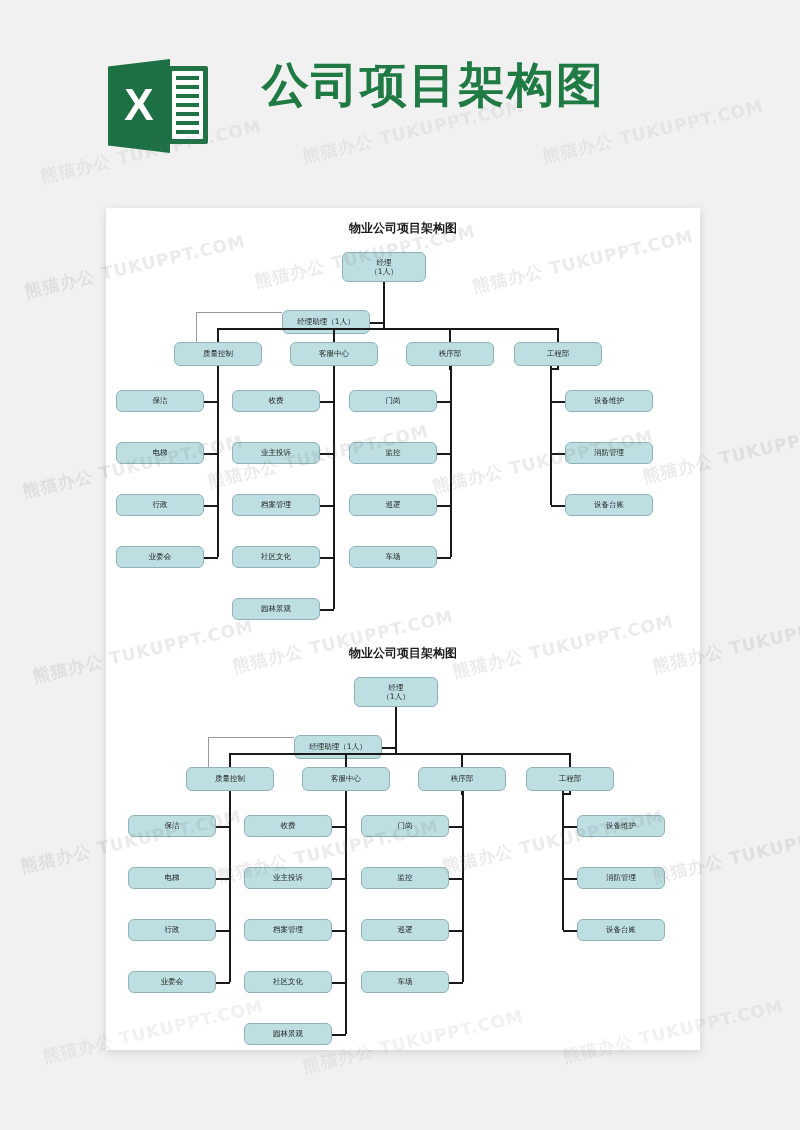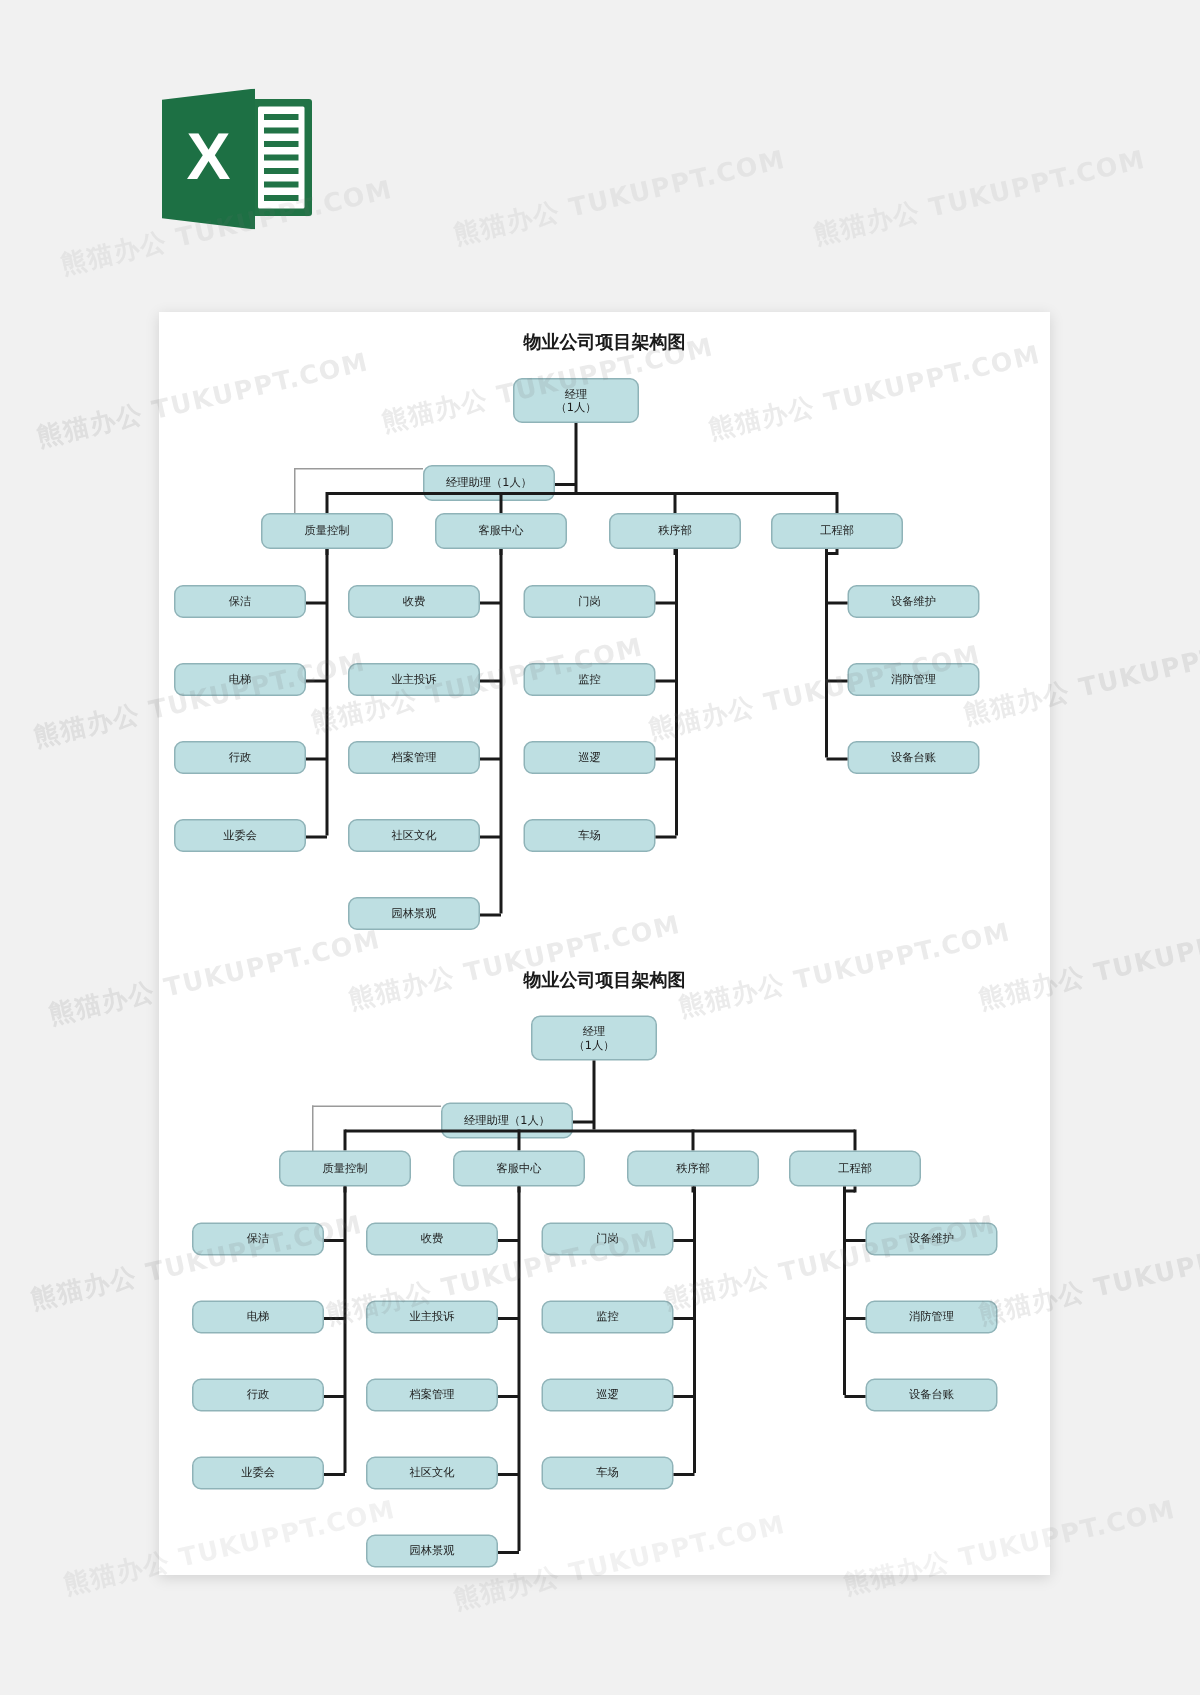--- a/index.html
+++ b/index.html
@@ -109,20 +109,21 @@
           <i style="top:14px"></i>
           <i style="top:23px"></i>
         <i style="top:32px"></i>
           <i style="top:41px"></i>
           <i style="top:50px"></i>
         <i style="top:59px"></i>
       </div>
       <div class="xl-left"></div>
       <div class="xl-x">X</div>
     </div>
+    <div class="hd-title">公司项目架构图</div>
   </div>
 
   <div class="paper" id="paper">
       <div class="chart" style="top:0px;height:420px;">
         <div class="chart-title" style="top:12px;">物业公司项目架构图</div>
         <div class="node two-line" style="left:236px;top:44px;width:84px;height:30px;flex-direction:column;">
           <span>经理</span>
           <span>（1人）</span>
         </div>
         <div class="node" style="left:176px;top:102px;width:88px;height:24px;">经理助理（1人）</div>

